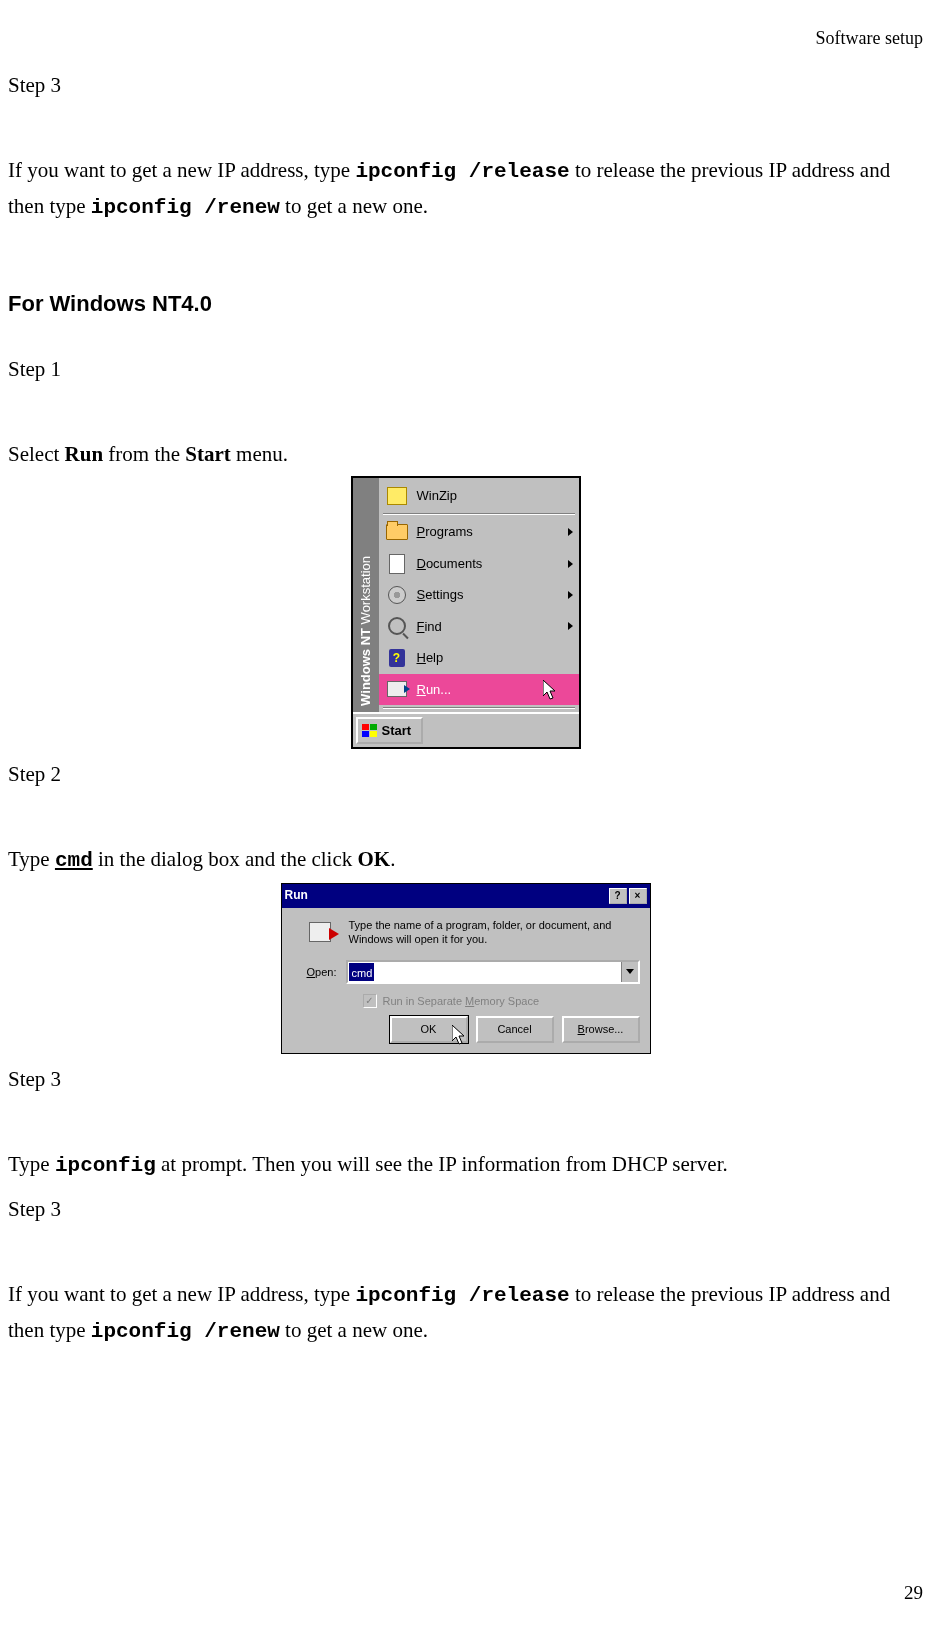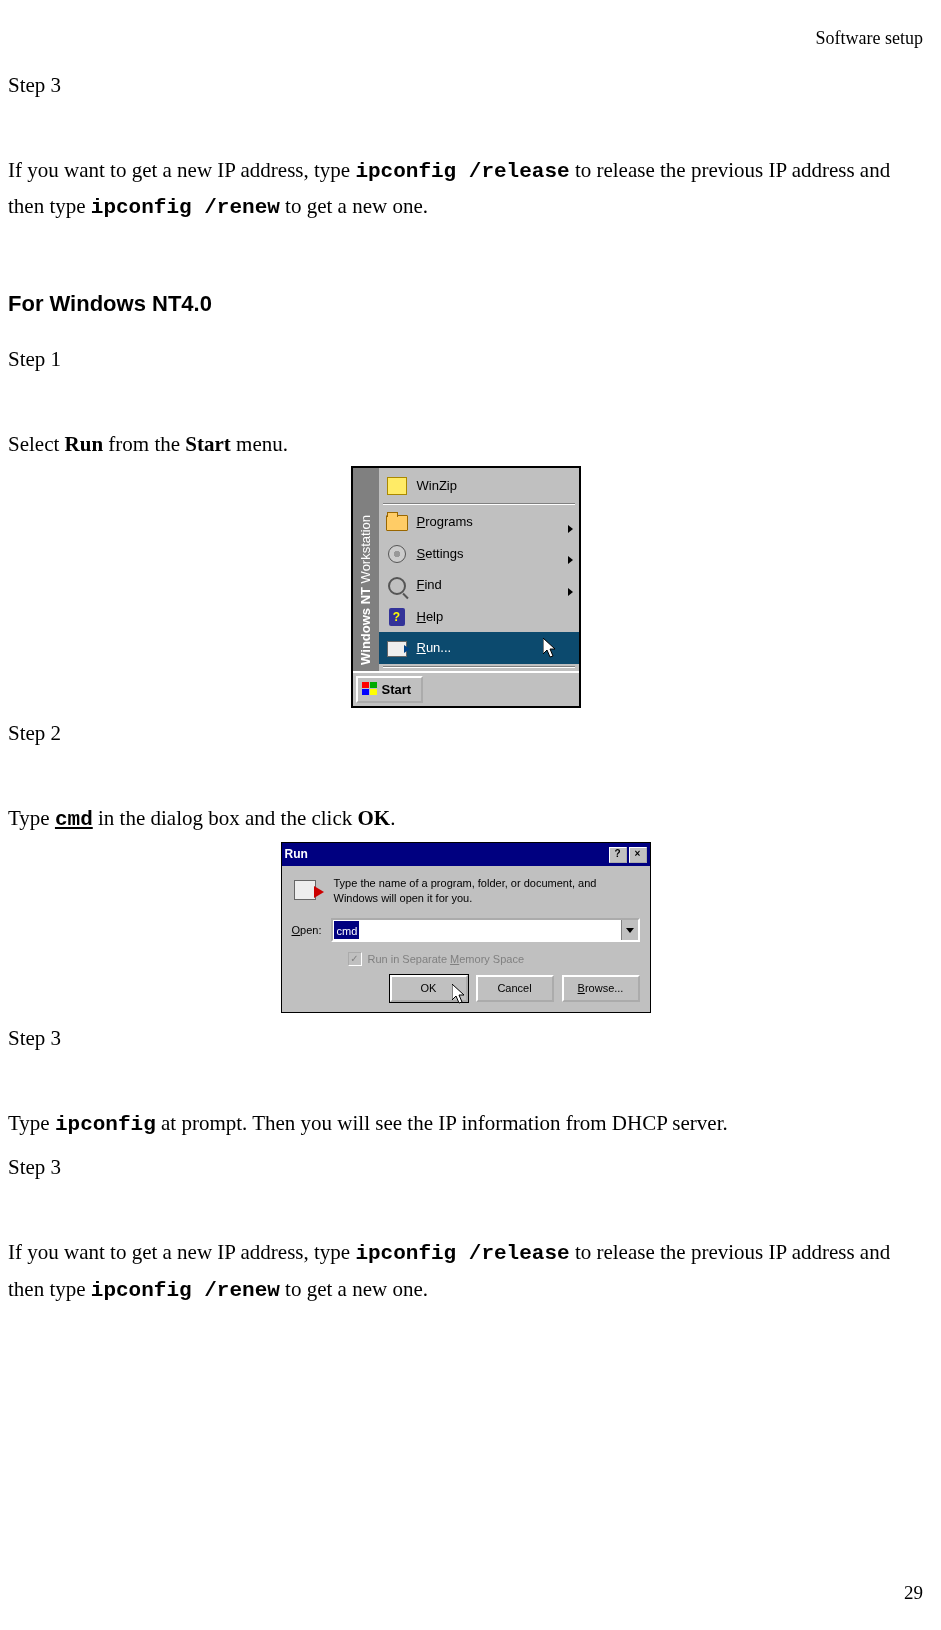--- a/index.html
+++ b/index.html
@@ -43,21 +43,21 @@
     font-family: "Courier New", monospace;
     font-weight: bold;
     text-decoration: underline;
   }
   .bold { font-weight: bold; }
   .section-title {
     font-family: Arial, Helvetica, sans-serif;
     font-weight: bold;
     font-size: 22px;
     margin-top: 60px;
-    margin-bottom: 20px;
+    margin-bottom: 30px;
   }
   .figure {
     display: flex;
     justify-content: center;
     margin: 4px 0 2px 0;
   }
 
   
   .startmenu {
     width: 230px;
@@ -89,27 +89,27 @@
     font-size: 13px;
     white-space: nowrap;
   }
   .sm-side-text .brand { font-weight: bold; }
   .sm-items {
     flex: 1;
     padding: 2px 0;
   }
   .sm-item {
     display: flex;
-    align-items: flex-end;
+    align-items: center;
     position: relative;
     padding: 5px 6px;
     gap: 8px;
   }
   .sm-item.sel {
-    background: #0c4a6e;
+    background: #ec4899;
     color: #fff;
   }
   .sm-sep {
     height: 1px;
     background: #808080;
     box-shadow: 0 1px 0 #fff;
     margin: 2px 4px;
   }
   .sm-icon {
     width: 24px;
@@ -191,20 +191,21 @@
   .tb-btn {
     width:16px; height:14px;
     background:#c0c0c0;
     border:1px outset #fff;
     font-size:10px; font-weight:bold;
     display:flex; align-items:center; justify-content:center;
     color:#000;
   }
   .rundlg .body {
     padding: 10px 10px 10px 10px;
+    margin-left: 15px;
   }
   .rd-top {
     display:flex; gap:10px; margin-bottom:10px;
   }
   .rd-icon {
     width:32px; height:32px; flex:0 0 32px;
     position:relative;
   }
   .rd-icon .box{position:absolute;left:2px;top:4px;width:20px;height:18px;background:#eee;border:1px solid #666;}
   .rd-icon .arrow{position:absolute;right:0;top:10px;width:0;height:0;border-left:10px solid #c00;border-top:6px solid transparent;border-bottom:6px solid transparent;}
@@ -286,20 +287,27 @@
                 <span class="ic ic-winzip"></span>
               </span>
             <span class="sm-label">WinZip</span>
           </div>
           <div class="sm-sep"></div>
           <div class="sm-item">
             <span class="sm-icon">
                 <span class="ic ic-folder-y"></span>
               </span>
             <span class="sm-label"><span class="ul">P</span><span>rograms</span></span>
+            <span class="sm-arrow"></span>
+          </div>
+          <div class="sm-item">
+            <span class="sm-icon">
+                <span class="ic ic-doc"></span>
+              </span>
+            <span class="sm-label"><span class="ul">D</span><span>ocuments</span></span>
             <span class="sm-arrow"></span>
           </div>
           <div class="sm-item">
             <span class="sm-icon">
                 <span class="ic ic-gear"></span>
               </span>
             <span class="sm-label"><span class="ul">S</span><span>ettings</span></span>
             <span class="sm-arrow"></span>
           </div>
           <div class="sm-item">

